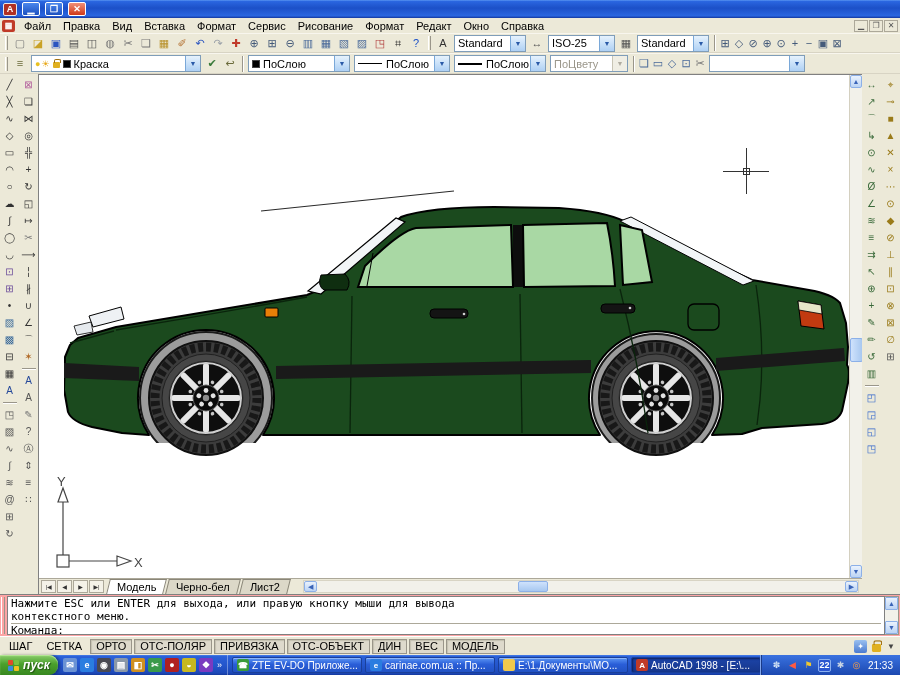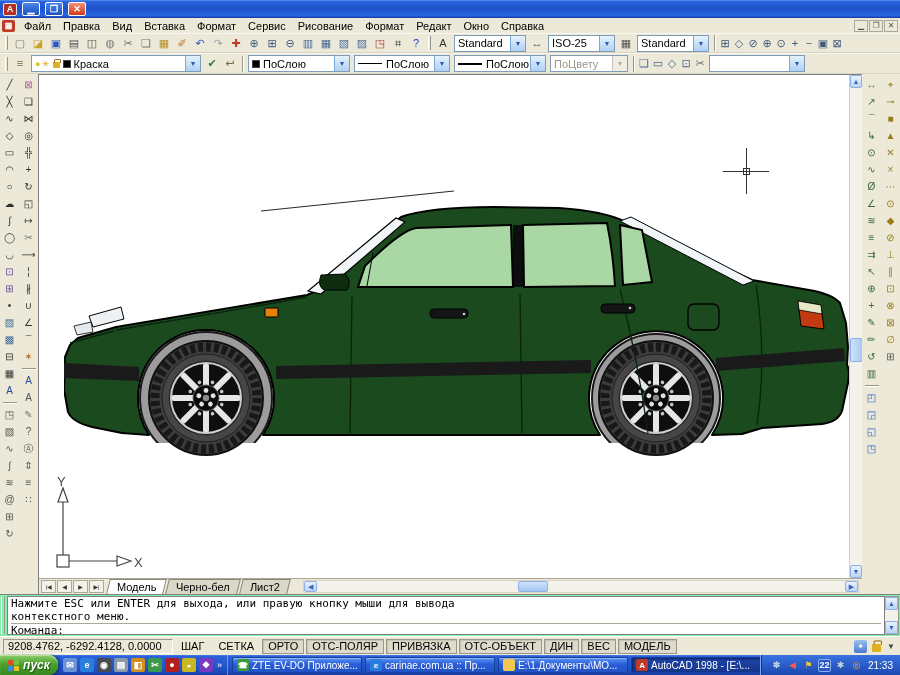--- a/index.html
+++ b/index.html
@@ -67,21 +67,21 @@
 .hthumb{width:30px;height:11px;background:linear-gradient(#cfe2fc,#a8c8f0);border:1px solid #8cb0e8;border-radius:2px;margin-left:38%}
 .hscroll .htrack{flex:1;display:flex;align-items:center}
 
 
 .cross{position:absolute;width:0;height:0}
 .cross .cv{position:absolute;left:0;top:-23px;width:1px;height:46px;background:#333}
 .cross .ch{position:absolute;left:-23px;top:0;width:46px;height:1px;background:#333}
 .cross .pb{position:absolute;left:-3px;top:-3px;width:7px;height:7px;border:1px solid #333;background:transparent}
 
 
-.cmd{height:42px;flex:0 0 42px;background:#86efac;border-top:1px solid #808080;display:flex;padding:1px}
+.cmd{height:42px;flex:0 0 42px;background:#fca5a5;border-top:1px solid #808080;display:flex;padding:1px}
 .cmd-grip{width:4px;border-left:1px solid #fff;border-right:1px solid #9a968a;margin:1px 2px 1px 0;flex:0 0 4px}
 .cmd-body{flex:1;background:#fff;border:1px solid #808080;display:flex;flex-direction:column;font-family:"DejaVu Sans Mono",monospace;font-size:11px;line-height:13px;padding:0 3px;overflow:hidden}
 .cmd-hist{height:27px;border-bottom:1px solid #aca899}
 .cmd-scroll{width:14px;flex:0 0 14px;background:#f2f1ea;border:1px solid #9a968a;border-left:none;display:flex;flex-direction:column;justify-content:space-between}
 .cmd-scroll .sarr{border-radius:1px}
 
 
 .statusbar{height:19px;flex:0 0 19px;background:#ece9d8;display:flex;align-items:center;padding:0 3px;gap:2px;border-top:1px solid #fff}
 .coords{width:170px;flex:0 0 170px;height:15px;border:1px solid;border-color:#9a968a #fff #fff #9a968a;font-size:11px;padding:0 4px;display:flex;align-items:center;white-space:nowrap}
 .sbtn{height:15px;padding:0 5px;font-size:11px;display:flex;align-items:center;border:1px solid transparent;white-space:nowrap}
@@ -826,21 +826,20 @@
       </div>
       <div>Команда:</div>
     </div>
     <div class="cmd-scroll">
       <div class="sarr">▲</div>
       <div class="sarr">▼</div>
     </div>
   </div>
 
   <div class="statusbar">
-    <div class="coords">9208.4762, -6292.4128, 0.0000</div>
     <div id="status-toggles" style="display:flex;gap:2px">
         <div class="sbtn">ШАГ</div>
         <div class="sbtn">СЕТКА</div>
         <div class="sbtn pressed">ОРТО</div>
         <div class="sbtn pressed">ОТС-ПОЛЯР</div>
         <div class="sbtn pressed">ПРИВЯЗКА</div>
         <div class="sbtn pressed">ОТС-ОБЪЕКТ</div>
         <div class="sbtn pressed">ДИН</div>
         <div class="sbtn pressed">ВЕС</div>
         <div class="sbtn pressed">МОДЕЛЬ</div>

